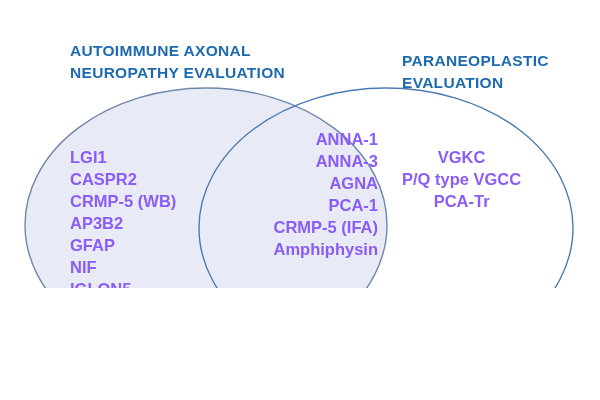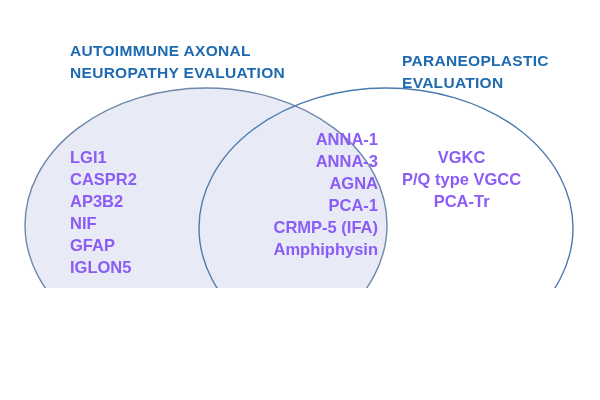--- a/index.html
+++ b/index.html
@@ -61,23 +61,24 @@
   </div>
 
   <div class="circle-title title-right">
     <div>PARANEOPLASTIC</div>
     <div>EVALUATION</div>
   </div>
 
   <div class="item-list list-left">
     <div>LGI1</div>
     <div>CASPR2</div>
+    <div>CRMP-5 (WB)</div>
     <div>AP3B2</div>
+    <div>GFAP</div>
     <div>NIF</div>
-    <div>GFAP</div>
     <div>IGLON5</div>
   </div>
 
   <div class="item-list list-overlap">
     <div>ANNA-1</div>
     <div>ANNA-3</div>
     <div>AGNA</div>
     <div>PCA-1</div>
     <div>CRMP-5 (IFA)</div>
     <div>Amphiphysin</div>

